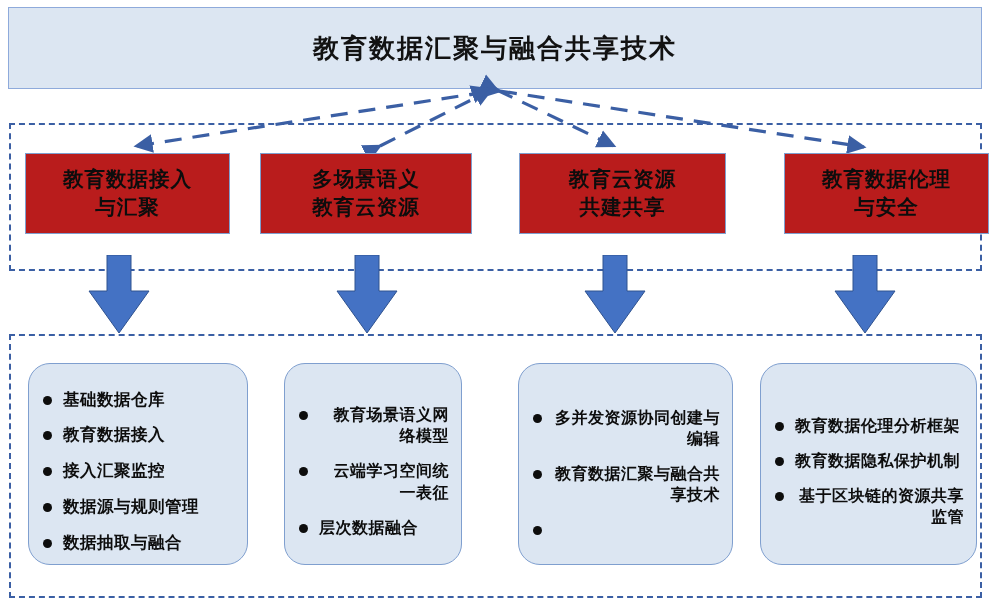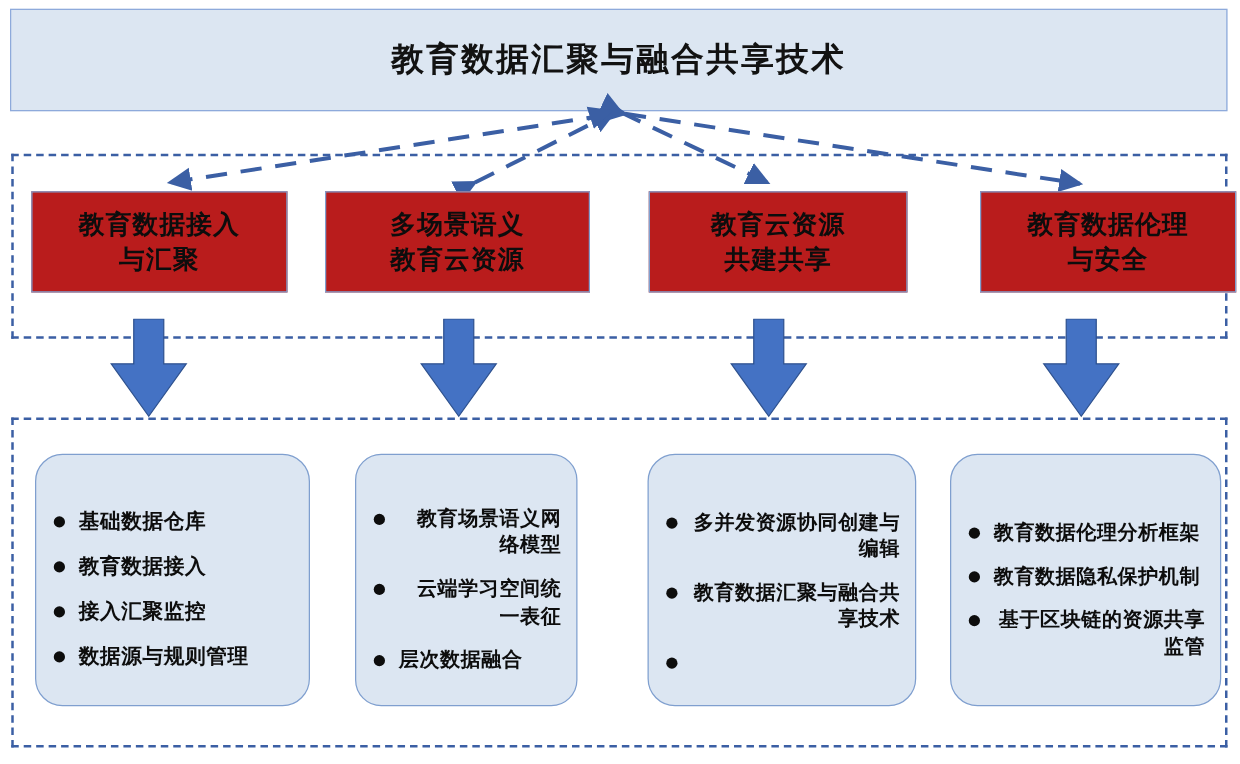--- a/index.html
+++ b/index.html
@@ -219,20 +219,24 @@
         <span class="bullet-text">教育数据接入</span>
       </li>
       <li class="bullet-item">
         <span class="bullet-dot"></span>
         <span class="bullet-text">接入汇聚监控</span>
       </li>
       <li class="bullet-item">
         <span class="bullet-dot"></span>
         <span class="bullet-text">数据源与规则管理</span>
       </li>
+      <li class="bullet-item">
+        <span class="bullet-dot"></span>
+        <span class="bullet-text">数据抽取与融合</span>
+      </li>
     </ul>
   </div>
 
   <div class="detail-card wide" id="card-1">
     <ul class="bullet-list">
       <li class="bullet-item">
         <span class="bullet-dot"></span>
         <span class="bullet-text">教育场景语义网络模型</span>
       </li>
       <li class="bullet-item">

